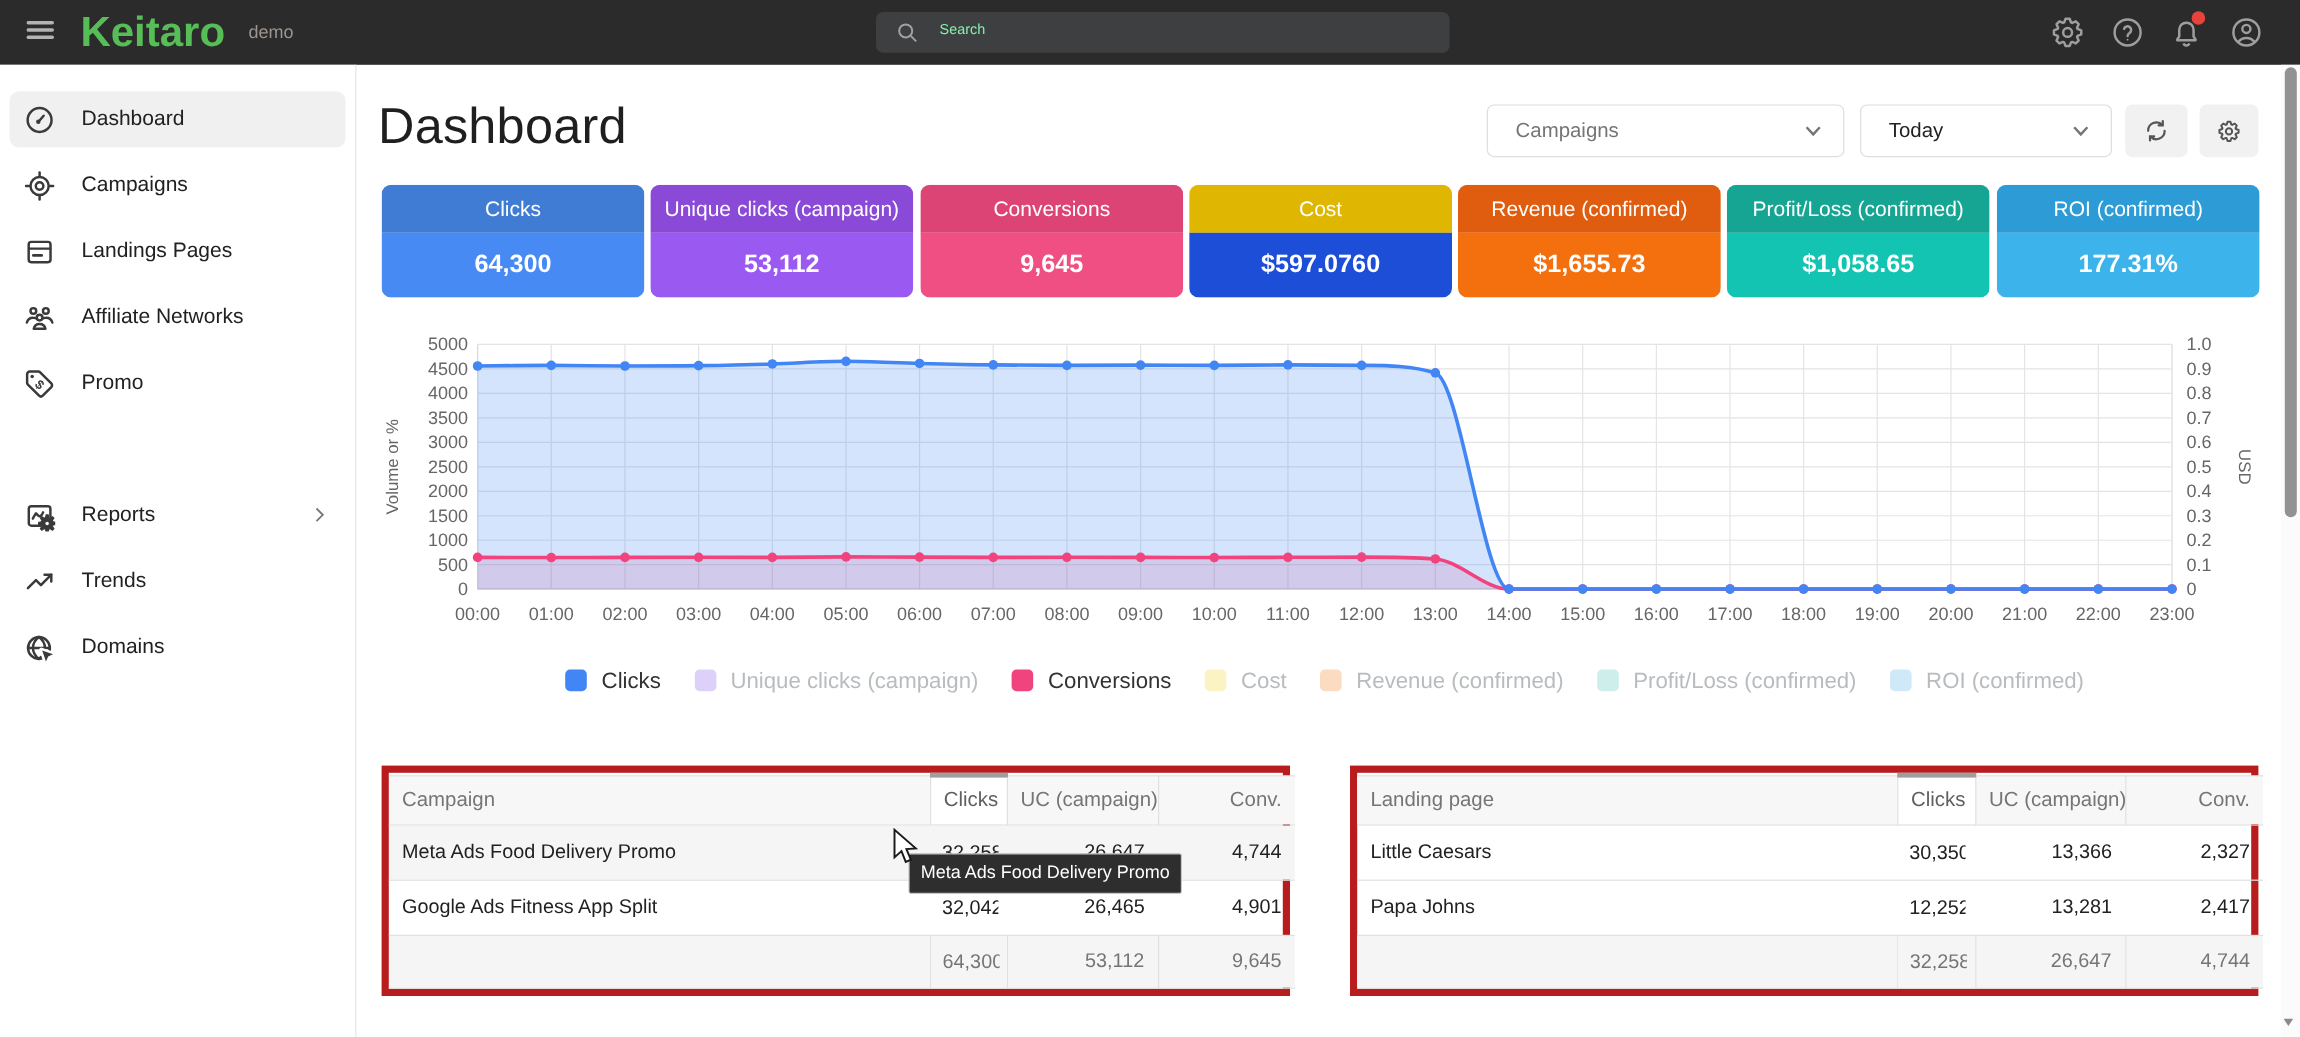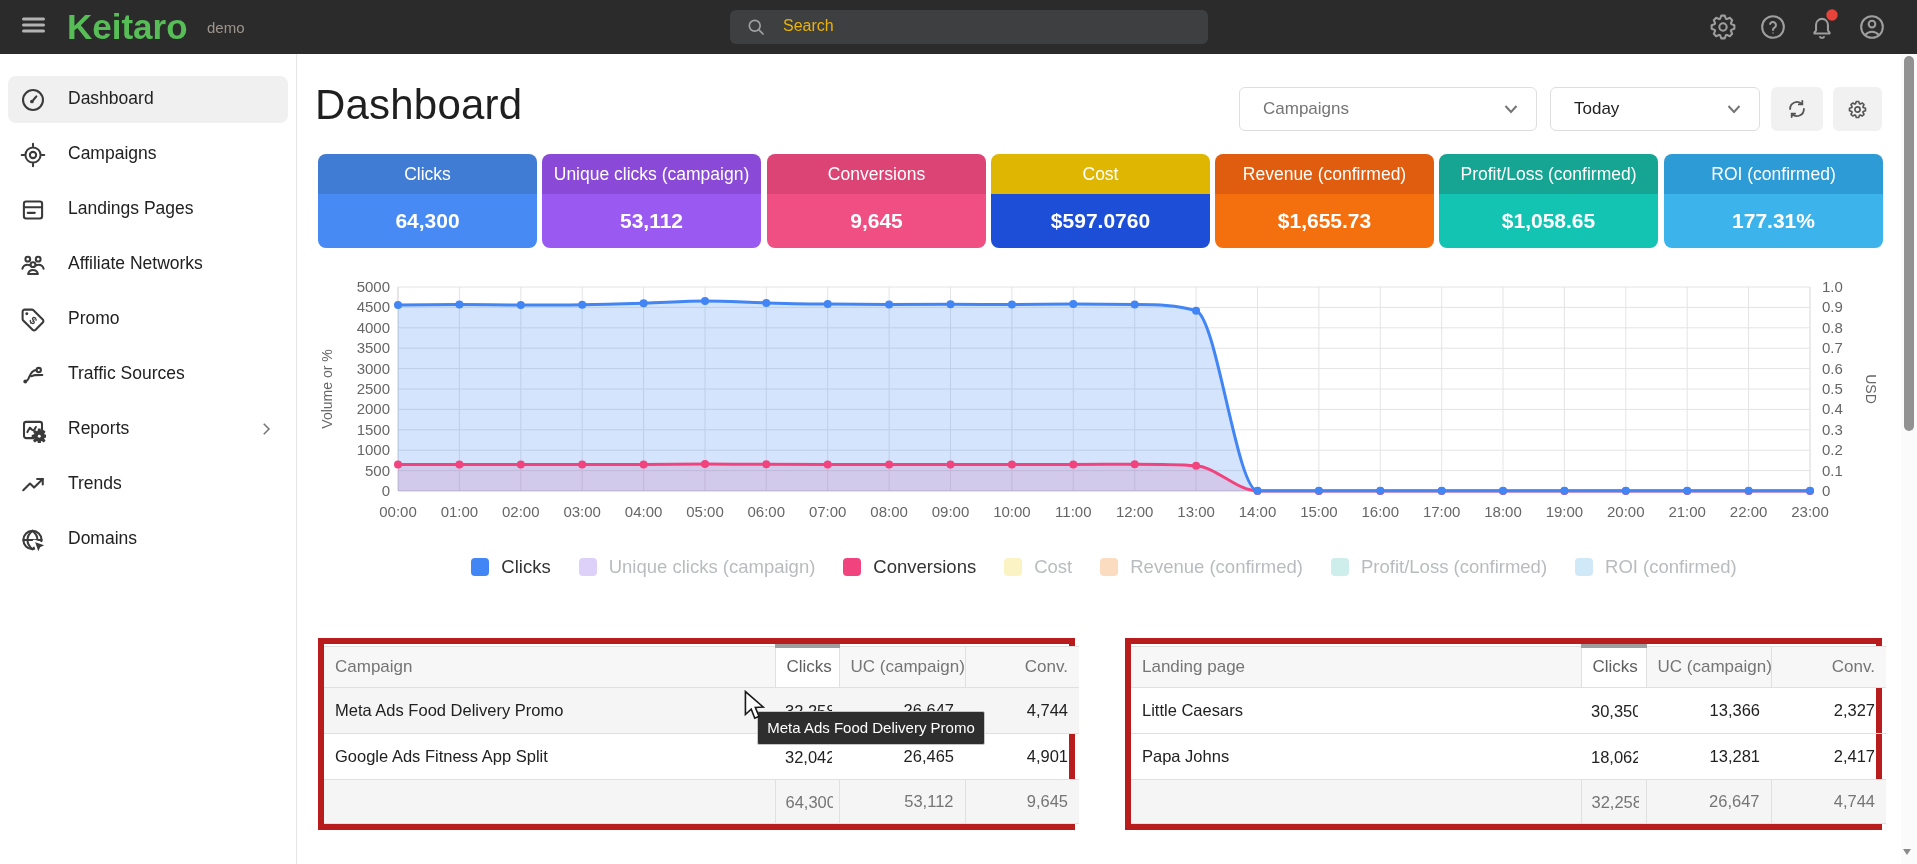--- a/index.html
+++ b/index.html
@@ -3,21 +3,21 @@
 <style>
 * { margin:0; padding:0; box-sizing:border-box; }
 html,body { width:1917px; height:864px; overflow:hidden; background:#fff;
   font-family:"Liberation Sans", sans-serif; }
 .abs { position:absolute; }
 
 #topbar { left:0; top:0; width:1917px; height:54px; background:#2b2b2b; }
 #logo { left:67px; top:7px; font-size:35px; font-weight:bold; color:#57bd57; letter-spacing:0; }
 #demo { left:207px; top:19px; font-size:15px; color:#9b958e; }
 #search { left:730px; top:10px; width:478px; height:34px; background:#3d3f40; border-radius:6px; }
-#search span { position:absolute; left:53px; top:7px; font-size:16px; color:#eab308; }
+#search span { position:absolute; left:53px; top:7px; font-size:12px; color:#86efac; }
 .topico { top:14px; width:26px; height:26px; }
 
 #sidebar { left:0; top:54px; width:297px; height:810px; background:#fff; border-right:1px solid #e6e6e6; }
 .nav { position:absolute; left:8px; width:280px; height:47px; border-radius:8px; }
 .nav.active { background:#f0f0f0; }
 .nav .txt { position:absolute; left:60px; top:12px; font-size:17.5px; color:#212121; }
 .nav svg.ni { position:absolute; left:12px; top:11px; }
 .chev { position:absolute; left:249px; top:14px; }
 
 #h1 { left:315px; top:81px; font-size:42px; font-weight:300; color:#1f1f1f; letter-spacing:0.2px; }
@@ -142,29 +142,20 @@
     </div>
 <div class="nav" style="top:242px">
       <svg class="ni" width="26" height="26" viewBox="0 0 24 24" fill="none" stroke="#3a3a3a" stroke-width="1.9" stroke-linecap="round" stroke-linejoin="round">
         <path d="M11 2.4 L4.4 2.4 a2 2 0 0 0-2 2 L2.4 11 c0 .55.22 1.05.59 1.42 L11.6 21 a2 2 0 0 0 2.82 0 L21 14.4 a2 2 0 0 0 0-2.83 L12.42 3 A2 2 0 0 0 11 2.4 Z"></path>
         <circle cx="6.3" cy="6.3" r="1.35" fill="#3a3a3a" stroke="none"></circle>
         <g transform="rotate(42 12.3 12.3)">
           <text x="12.3" y="16" text-anchor="middle" font-size="10" font-weight="bold" fill="#3a3a3a" stroke="none" font-family="Liberation Sans">$</text>
         </g>
       </svg>
       <span class="txt">Promo</span>
-    </div>
-<div class="nav" style="top:297px">
-      <svg class="ni" width="26" height="26" viewBox="0 0 24 24" fill="none" stroke="#3a3a3a" stroke-width="1.9" stroke-linecap="round" stroke-linejoin="round">
-        <path d="M6.2 17.4 C9.2 16.4 8.2 7.8 15.2 7.4"></path>
-        <path d="M10.2 13.2 C12.2 13.1 12 12.15 14 12.1 L20.6 12"></path>
-        <circle cx="17.3" cy="7.4" r="2"></circle>
-        <circle cx="4.9" cy="18" r="1.8" fill="#3a3a3a" stroke="none"></circle>
-      </svg>
-      <span class="txt">Traffic Sources</span>
     </div>
 <div class="nav" style="top:352px">
       <svg class="ni" width="26" height="26" viewBox="0 0 24 24" fill="none" stroke="#3a3a3a" stroke-width="1.9" stroke-linecap="round" stroke-linejoin="round">
         <path d="M20.3 13 L20.3 6.5 a2 2 0 0 0-2-2 L5.7 4.5 a2 2 0 0 0-2 2 L3.7 17.5 a2 2 0 0 0 2 2 L12.8 19.5"></path>
         <path d="M6.8 14 C8.3 10.6 9.2 9.7 10.5 11.3 C11.7 12.9 13.4 12.5 14.7 9.2"></path>
         <circle cx="9.2" cy="10.2" r="1.15" fill="#3a3a3a" stroke="none"></circle>
         <circle cx="17.8" cy="17.7" r="5" fill="#fff" stroke="none"></circle>
         <path d="M9.33,4.46L10.16,0.75L13.84,0.75L14.67,4.46L15.45,4.78L18.66,2.74L21.26,5.34L19.22,8.55L19.54,9.33L23.25,10.16L23.25,13.84L19.54,14.67L19.22,15.45L21.26,18.66L18.66,21.26L15.45,19.22L14.67,19.54L13.84,23.25L10.16,23.25L9.33,19.54L8.55,19.22L5.34,21.26L2.74,18.66L4.78,15.45L4.46,14.67L0.75,13.84L0.75,10.16L4.46,9.33L4.78,8.55L2.74,5.34L5.34,2.74L8.55,4.78Z" transform="translate(10.33 10.23) scale(0.6225)" fill="#3a3a3a" stroke="none"></path>
         <circle cx="17.8" cy="17.7" r="1.35" fill="#fff" stroke="none"></circle>
       </svg>
@@ -469,21 +460,21 @@
           <td>Little Caesars</td>
           <td class="clip">
             <div>30,350</div>
           </td>
           <td class="num">13,366</td>
           <td class="num">2,327</td>
         </tr>
 <tr>
           <td>Papa Johns</td>
           <td class="clip">
-            <div>18,062</div>
+            <div>12,252</div>
           </td>
           <td class="num">13,281</td>
           <td class="num">2,417</td>
         </tr>
 <tr class="total">
           <td style="border-left:none"></td>
           <td class="clip">
             <div>32,258</div>
           </td>
           <td class="num">26,647</td>

